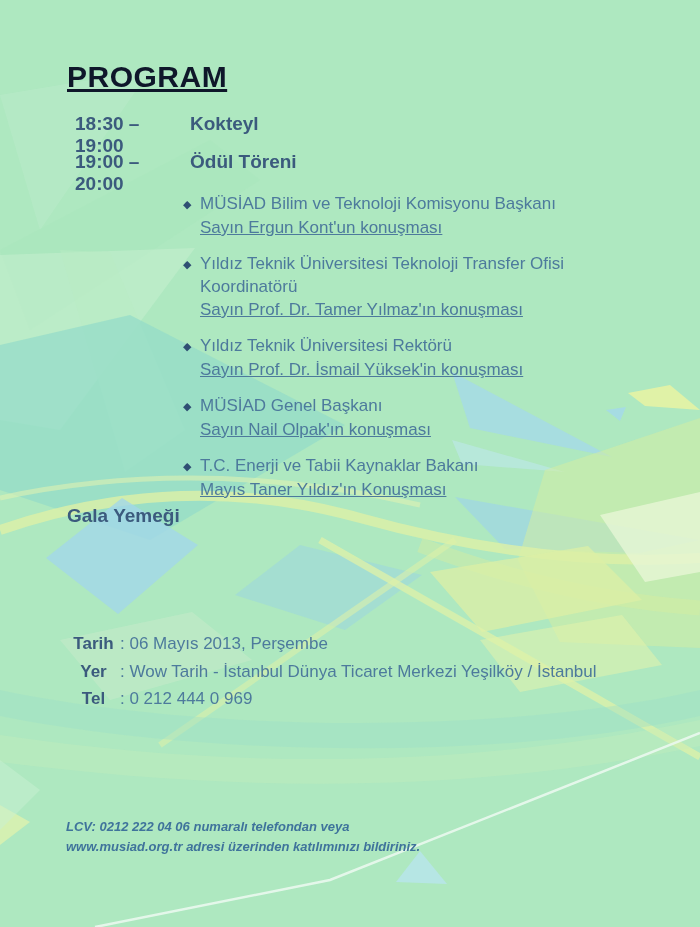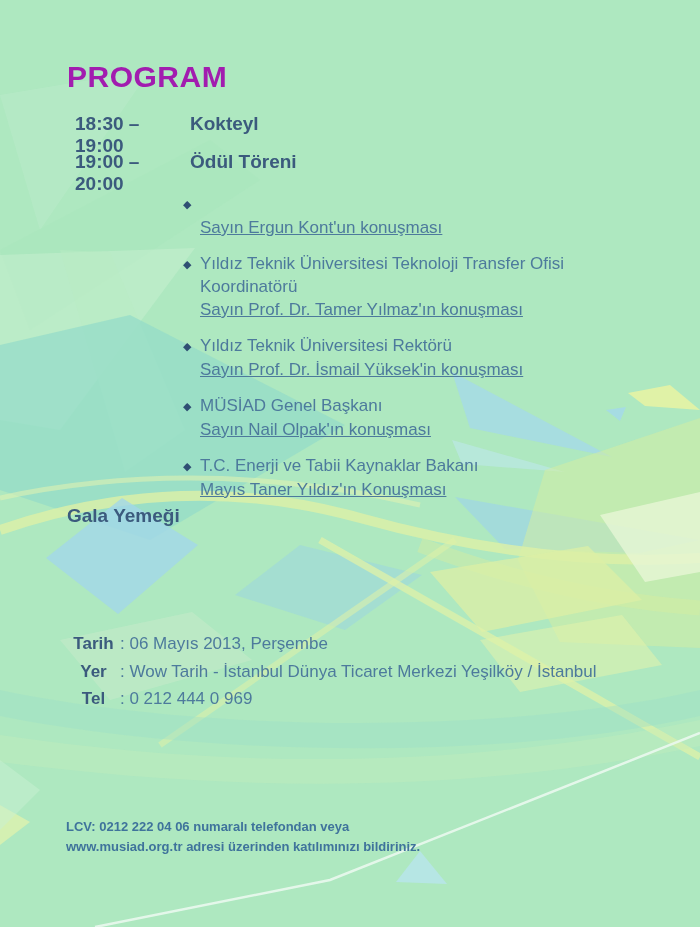--- a/index.html
+++ b/index.html
@@ -6,42 +6,42 @@
   .page {
     position:relative; width:700px; height:927px; overflow:hidden;
     background:#aee8c0;
     font-family:"Liberation Sans", sans-serif;
   }
   .bg-art { position:absolute; left:0; top:0; width:700px; height:927px; }
   .content { position:absolute; left:0; top:0; width:700px; height:927px; }
 
   .title {
     position:absolute; left:67px; top:60px;
-    font-size:30px; font-weight:bold; letter-spacing:0.5px; color:#a21caf;
+    font-size:30px; font-weight:bold; letter-spacing:0.5px; color:#0f172a;text-decoration:underline;
   }
 
   .sched-row { position:absolute; left:67px; display:flex; font-size:19px; font-weight:bold; color:#3b5a7d; }
   .sched-row .time { width:115px;margin-left:8px; }
   #sched-0 { top:113px; }
   #sched-1 { top:151px; }
   #sched-2 { top:505px; }
 
   .speeches { position:absolute; left:183px; top:192px; width:480px; }
   .speech { margin-bottom:13px; font-size:17px; line-height:23px; color:#4d7a9c; }
   .speech .l1 { display:flex; }
   .speech .bullet { width:17px; font-size:11px; color:#2f4f73; flex:0 0 17px; padding-top:1px; }
   .speech .l2 { padding-left:17px;text-decoration:underline; }
 
   .details { position:absolute; left:67px; top:630px; font-size:17px; color:#4d7a9c; }
   .detail-row { display:flex; line-height:27.5px;text-align:center; }
   .detail-row .lbl { width:53px; font-weight:bold; color:#3b5a7d; }
 
   .footer {
     position:absolute; left:66px; top:817px;
-    font-size:13px; line-height:20px; font-weight:bold; color:#3f739b;
+    font-size:13px; line-height:20px; font-style:italic; font-weight:bold; color:#3f739b;
   }
 </style>
 </head>
 <body>
 
 <div class="page">
 
   <svg class="bg-art" viewBox="0 0 700 927" aria-hidden="true">
     <rect x="0" y="0" width="700" height="927" fill="#aee8c0"></rect>
 
@@ -97,20 +97,21 @@
     <div class="sched-row" id="sched-1">
       <span class="time">19:00 – 20:00</span>
       <span class="label">Ödül Töreni</span>
     </div>
 
     <div class="speeches">
 
       <div class="speech">
         <div class="l1">
           <span class="bullet">◆</span>
+          <span>MÜSİAD Bilim ve Teknoloji Komisyonu Başkanı</span>
         </div>
         <div class="l2">Sayın Ergun Kont'un konuşması</div>
       </div>
 
       <div class="speech">
         <div class="l1">
           <span class="bullet">◆</span>
           <span>Yıldız Teknik Üniversitesi Teknoloji Transfer Ofisi Koordinatörü</span>
         </div>
         <div class="l2">Sayın Prof. Dr. Tamer Yılmaz'ın konuşması</div>

